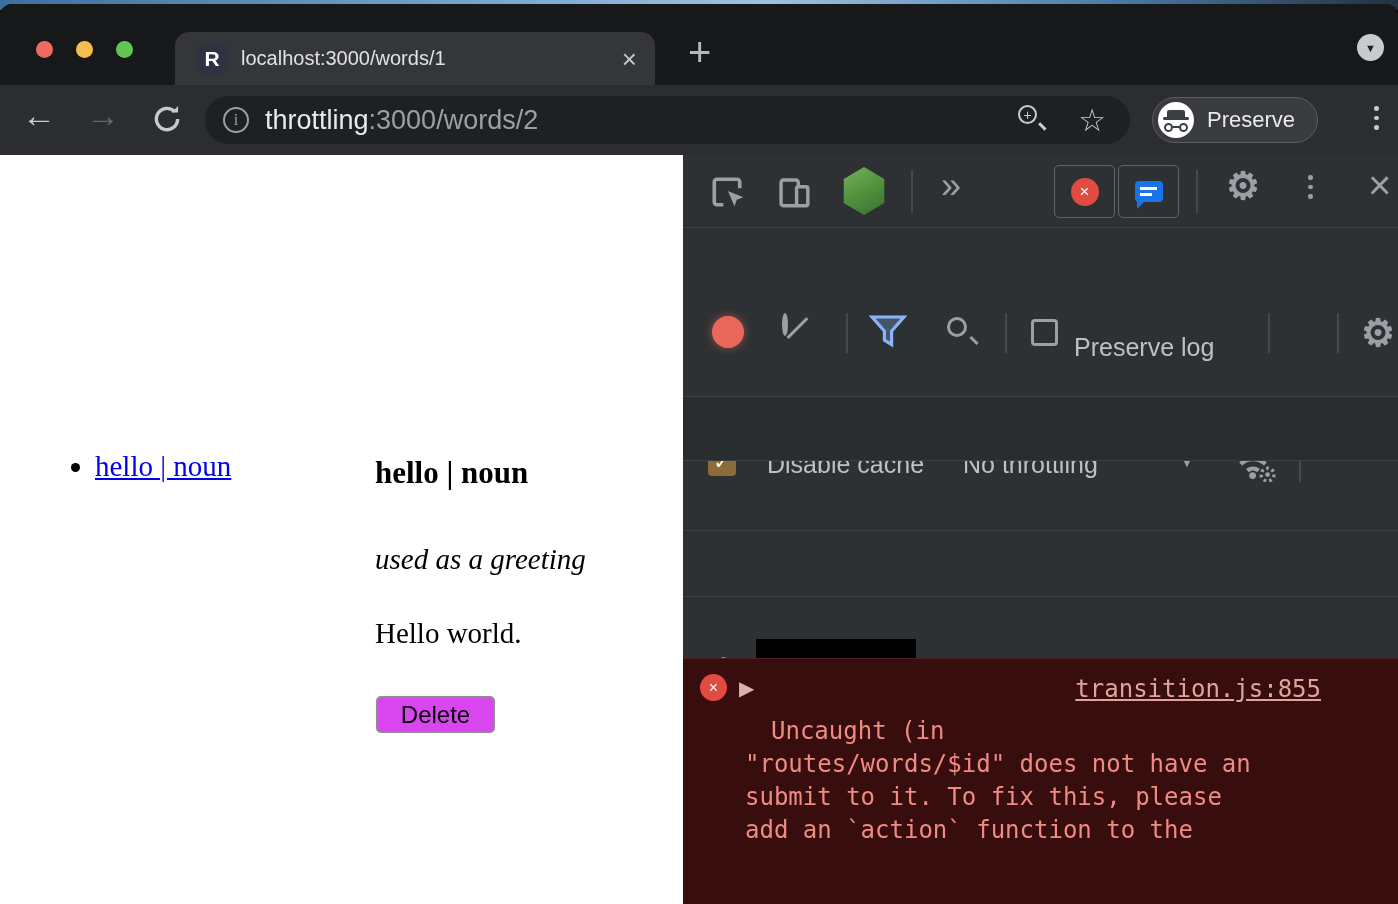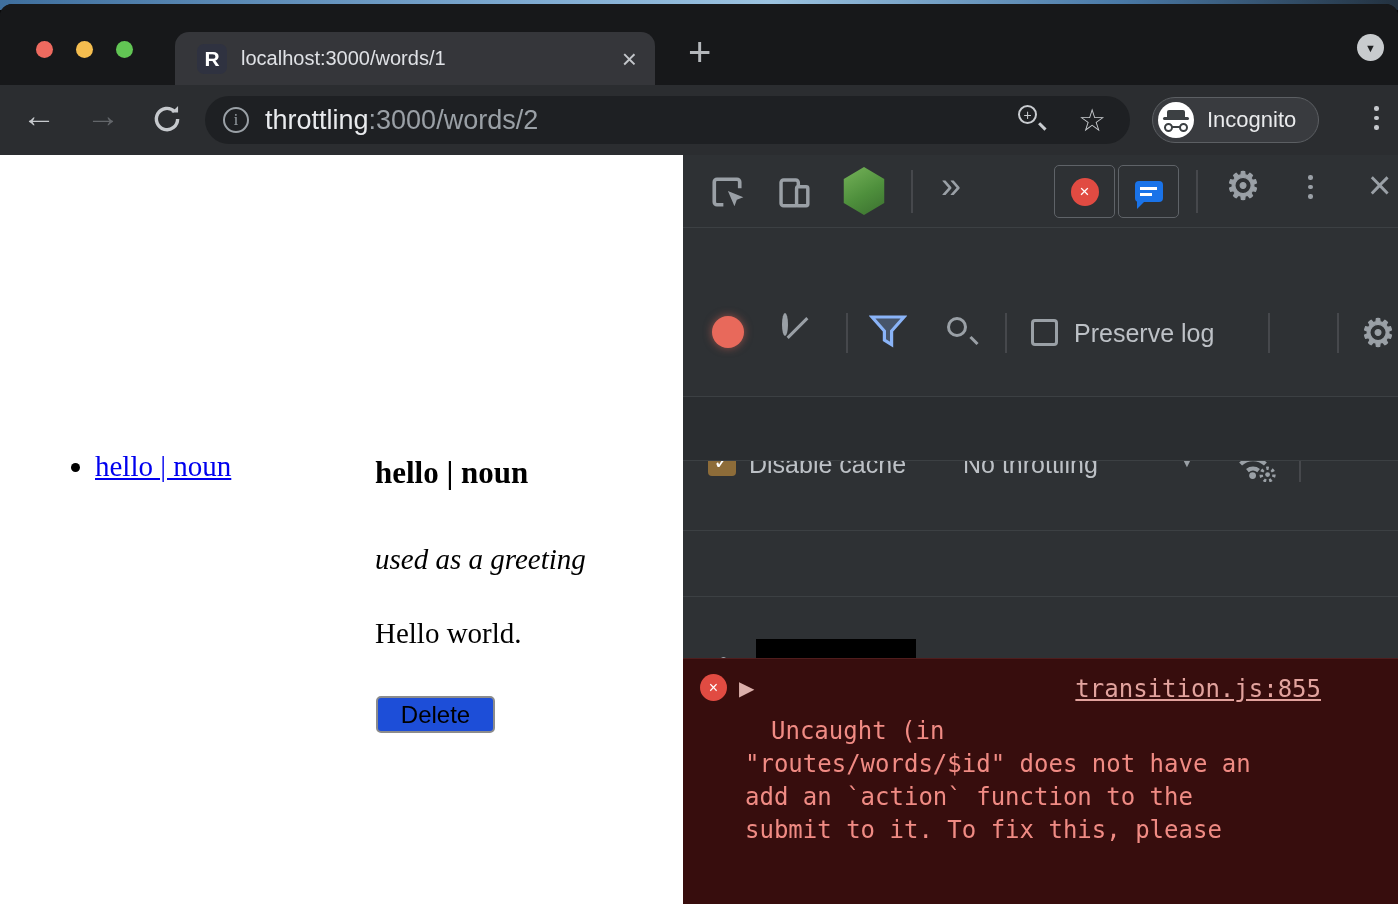--- a/index.html
+++ b/index.html
@@ -41,21 +41,21 @@
   .kebab.grey i{background:#9aa0a6;}
   
   .content{display:flex;height:749px;}
   .webpage{position:relative;width:683px;height:100%;background:#fff;font-family:"Liberation Serif",serif;overflow:hidden;}
   .webpage h1{position:absolute;left:12px;top:57px;width:500px;margin:0;font-size:54px;line-height:1.2;color:#000;font-weight:bold;}
   .wordlist{position:absolute;left:0;top:295px;margin:0;padding-left:95px;font-size:29px;}
   .wordlist a{color:#0000ee;text-decoration:underline;}
   .d-title{position:absolute;left:375px;top:300px;font-size:31px;font-weight:bold;color:#000;}
   .d-def{position:absolute;left:375px;top:388px;font-size:29px;font-style:italic;color:#000;}
   .d-ex{position:absolute;left:375px;top:462px;font-size:29px;color:#000;}
-  .deletebtn{position:absolute;left:376px;top:541px;width:119px;height:37px;background:#1d4ed8;border:2px solid #8c8c8c;border-radius:5px;font-family:"Liberation Sans",sans-serif;font-size:24px;color:#000;}
+  .deletebtn{position:absolute;left:376px;top:541px;width:119px;height:37px;background:#d946ef;border:2px solid #8c8c8c;border-radius:5px;font-family:"Liberation Sans",sans-serif;font-size:24px;color:#000;}
   
   .dt{position:relative;width:715px;height:100%;background:#2e3134;color:#bdc1c6;overflow:hidden;}
   .dtrow{position:absolute;left:0;width:715px;}
   .r1{top:0;height:73px;border-bottom:1px solid #3c4043;}
   .r2{top:73px;height:64px;}
   .r3{top:137px;height:70px;}
   .r4{top:207px;height:35px;border-bottom:1px solid #3c4043;overflow:hidden;}
   .rtabs{top:242px;height:64px;background:#2a2d30;border-bottom:1px solid #3c4043;}
   .rct{top:306px;height:70px;border-bottom:1px solid #3c4043;}
   .rfil{top:376px;height:66px;border-bottom:1px solid #3c4043;}
@@ -148,21 +148,21 @@
         <span class="star">☆</span>
       </div>
       <div class="incog">
         <span class="incircle">
           <span class="hat"></span>
             <span class="brim"></span>
             <span class="g1"></span>
             <span class="g2"></span>
             <span class="bridge"></span>
         </span>
-        <span class="inlabel">Incognito</span>
+        <span class="inlabel">Preserve</span>
       </div>
       <span class="kebab abs" style="left:1374px;top:21px">
           <i></i>
           <i></i>
           <i></i>
         </span>
     </div>
 
     <div class="content">
 
@@ -220,31 +220,31 @@
           <span class="block abs" style="left:99px;top:88px"></span>
           <span class="vsep" style="left:163px;top:85px;height:40px"></span>
           <span class="abs" style="left:186px;top:86px">
             <svg width="38" height="36" viewBox="0 0 19 18">
                 <path d="M1.5 1.5h16l-6.2 7v6.8l-3.6-2.3V8.5z" fill="rgba(138,180,248,.28)" stroke="#8ab4f8" stroke-width="1.6"></path>
               </svg>
           </span>
           <span class="searchic abs" style="left:256px;top:87px"><span class="lens"></span><span class="handle"></span></span>
           <span class="vsep" style="left:322px;top:85px;height:40px"></span>
           <span class="cbox abs" style="left:348px;top:91px"></span>
-          <span class="dtlabel abs" style="left:391px;top:91px">Preserve log</span>
+          <span class="dtlabel abs" style="left:391px;top:105px">Preserve log</span>
           <span class="vsep" style="left:585px;top:85px;height:40px"></span>
           <span class="vsep" style="left:654px;top:85px;height:40px"></span>
           <span class="gear abs" style="left:678px;top:86px">⚙</span>
         </div>
 
         <div class="dtrow r3">
           <span class="cboxchk abs" style="left:25px;top:156px">
               <span>✓</span>
             </span>
-          <span class="dtlabel abs" style="left:66px;top:158px">Disable cache</span>
+          <span class="dtlabel abs" style="left:84px;top:158px">Disable cache</span>
           <span class="dtlabel abs" style="left:280px;top:158px">No throttling</span>
           <span class="tri abs" style="left:497px;top:163px">▼</span>
           <span class="abs" style="left:546px;top:150px">
             <svg width="48" height="40" viewBox="0 0 24 20">
               <path d="M2.5 7.5A13.5 13.5 0 0 1 21.5 7.5" fill="none" stroke="#9aa0a6" stroke-width="2.1"></path>
               <path d="M5.8 11A9 9 0 0 1 18.2 11" fill="none" stroke="#9aa0a6" stroke-width="2.1"></path>
               <path d="M9.2 14.3A4.4 4.4 0 0 1 14.8 14.3" fill="none" stroke="#9aa0a6" stroke-width="2.1"></path>
               <circle cx="11.8" cy="16.8" r="1.7" fill="#9aa0a6"></circle>
               <circle cx="19.3" cy="16.3" r="3.2" fill="none" stroke="#9aa0a6" stroke-width="1.7" stroke-dasharray="1.3 1.5"></circle>
               <circle cx="19.3" cy="16.3" r="1.2" fill="#9aa0a6"></circle>
@@ -295,22 +295,22 @@
         </div>
 
         <div class="dtrow rerr">
           <span class="erricon">
               <span>×</span>
             </span>
           <span class="errarrow">▶</span>
           <div class="errlines">
             <div>Uncaught (in</div>
             <div>"routes/words/$id" does not have an</div>
+            <div>submit to it. To fix this, please</div>
             <div>add an `action` function to the</div>
-            <div>submit to it. To fix this, please</div>
           </div>
           <span class="errsrc">transition.js:855</span>
         </div>
 
       </div>
     </div>
   </div>
 </div>
 
 </body></html>

